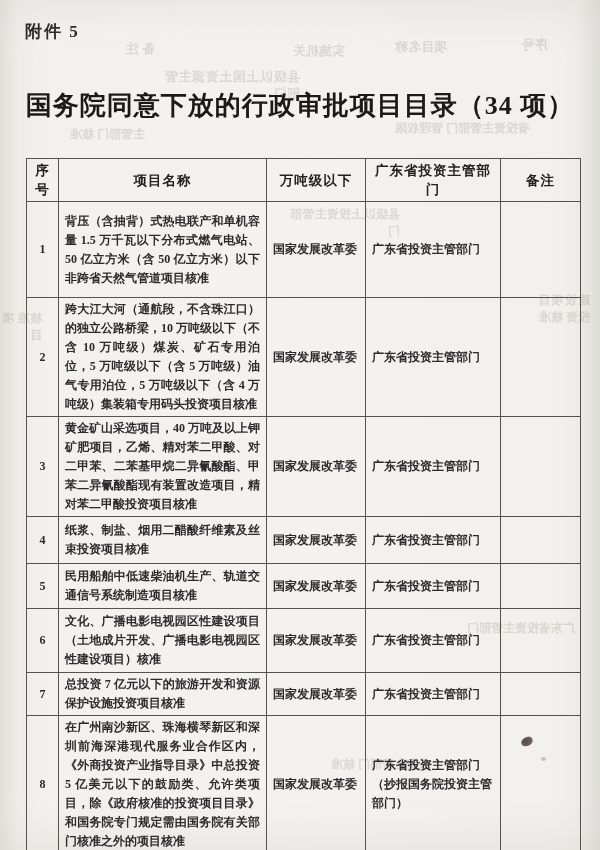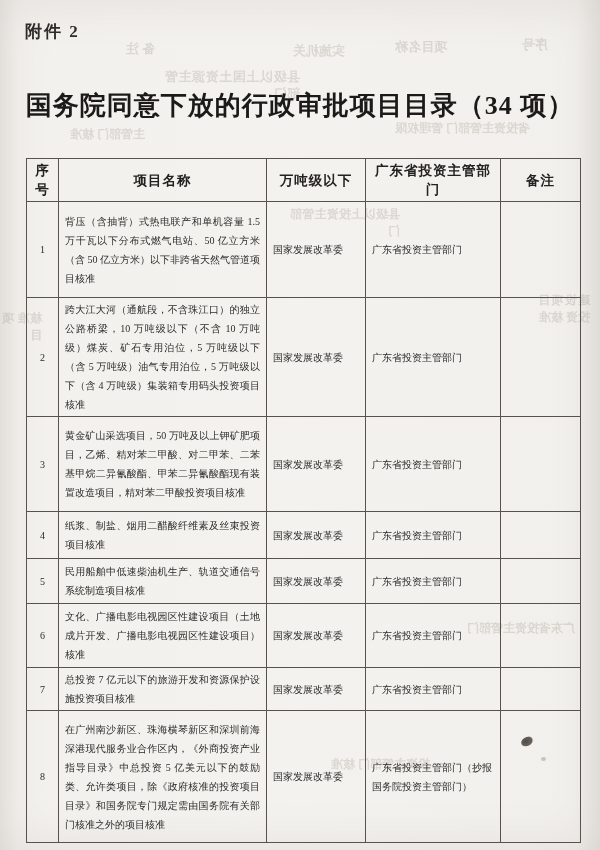--- a/index.html
+++ b/index.html
@@ -22,23 +22,24 @@
     position:absolute;left:0;top:88px;width:600px;
     text-align:center;font-size:26px;font-weight:bold;color:#1c1a18;
     letter-spacing:1px;white-space:nowrap;
   }
   table.catalog{
     position:absolute;left:26px;top:158px;width:554px;
     border-collapse:collapse;table-layout:fixed;
   }
   .catalog th,.catalog td{
     border:1px solid #56524d;
-    font-size:10px;line-height:19px;
+    font-size:12px;line-height:19px;
     padding:2px 6px;vertical-align:middle;
     overflow:hidden;
+    font-weight:bold;
   }
   .catalog th{
     font-weight:bold;text-align:center;font-size:13.5px;height:30px;
     letter-spacing:1px;color:#242220;
   }
   .cell-no{text-align:center}
   .cell-name{text-align:justify;text-justify:inter-ideograph}
   .cell-org{text-align:justify;text-justify:inter-ideograph}
   .cell-new{text-align:left}
   tbody tr:nth-child(1) td{height:91px}
@@ -81,21 +82,21 @@
       <span style="left: 165px; top: 68px; width: 135px; font-size: 13px;">县级以上国土资源主管部门</span>
       <span style="left: 340px; top: 120px; width: 190px; font-size: 12px;">省投资主管部门 管理权限</span>
       <span style="left: 55px; top: 126px; width: 90px; font-size: 12px;">主管部门 核准</span>
       <span style="left: 290px; top: 206px; width: 110px; font-size: 12px;">县级以上投资主管部门</span>
       <span style="left: 538px; top: 292px; width: 52px; font-size: 12px;">建设项目 投资 核准</span>
       <span style="left: 465px; top: 620px; width: 110px; font-size: 12px;">广东省投资主管部门</span>
       <span style="left: 330px; top: 756px; width: 100px; font-size: 12px;">投资主管部门 核准</span>
       <span style="left: 2px; top: 310px; width: 40px; font-size: 12px;">核准 项目</span>
     </div>
 
-  <div class="attachment">附件 2</div>
+  <div class="attachment">附件 5</div>
 
   <div class="doc-title">国务院同意下放的行政审批项目目录（34 项）</div>
 
   <table class="catalog">
     <colgroup>
       <col style="width:32px">
       <col style="width:208px">
       <col style="width:99px">
       <col style="width:135px">
       <col style="width:80px">
@@ -119,21 +120,21 @@
       </tr>
       <tr>
         <td class="cell-no">2</td>
         <td class="cell-name">跨大江大河（通航段，不含珠江口）的独立公路桥梁，10 万吨级以下（不含 10 万吨级）煤炭、矿石专用泊位，5 万吨级以下（含 5 万吨级）油气专用泊位，5 万吨级以下（含 4 万吨级）集装箱专用码头投资项目核准</td>
         <td class="cell-org">国家发展改革委</td>
         <td class="cell-new">广东省投资主管部门</td>
         <td class="cell-remark"></td>
       </tr>
       <tr>
         <td class="cell-no">3</td>
-        <td class="cell-name">黄金矿山采选项目，50 万吨及以上钾矿肥项目，乙烯、精对苯二甲酸、对二甲苯、二苯基甲烷二异氰酸酯、甲苯二异氰酸酯现有装置改造项目，精对苯二甲酸投资项目核准</td>
+        <td class="cell-name">黄金矿山采选项目，40 万吨及以上钾矿肥项目，乙烯、精对苯二甲酸、对二甲苯、二苯基甲烷二异氰酸酯、甲苯二异氰酸酯现有装置改造项目，精对苯二甲酸投资项目核准</td>
         <td class="cell-org">国家发展改革委</td>
         <td class="cell-new">广东省投资主管部门</td>
         <td class="cell-remark"></td>
       </tr>
       <tr>
         <td class="cell-no">4</td>
         <td class="cell-name">纸浆、制盐、烟用二醋酸纤维素及丝束投资项目核准</td>
         <td class="cell-org">国家发展改革委</td>
         <td class="cell-new">广东省投资主管部门</td>
         <td class="cell-remark"></td>

